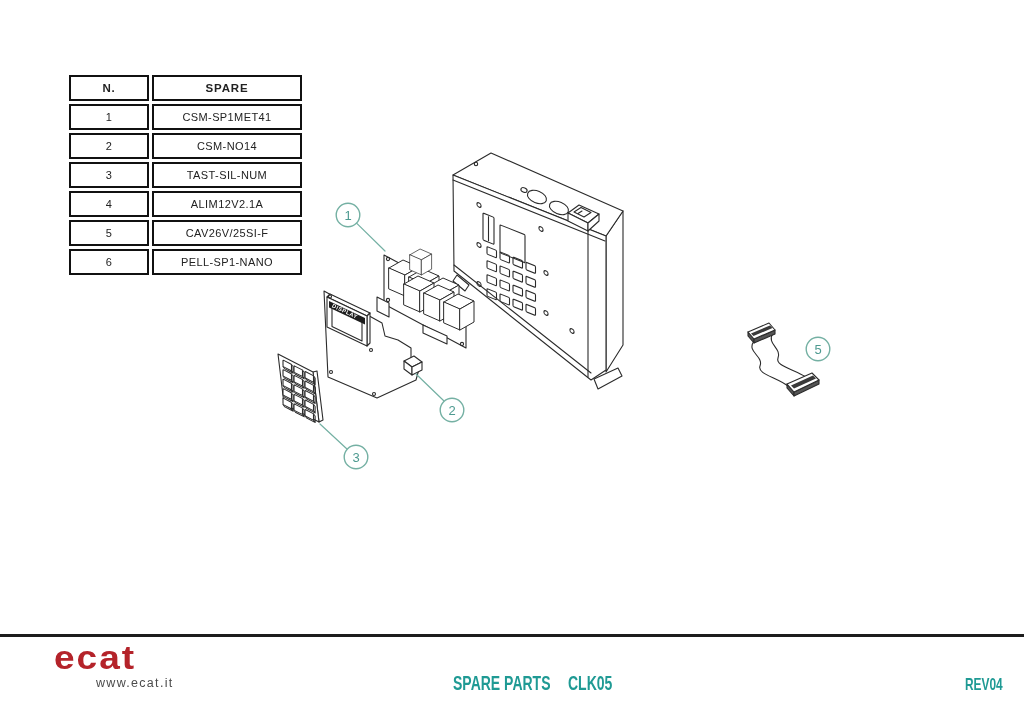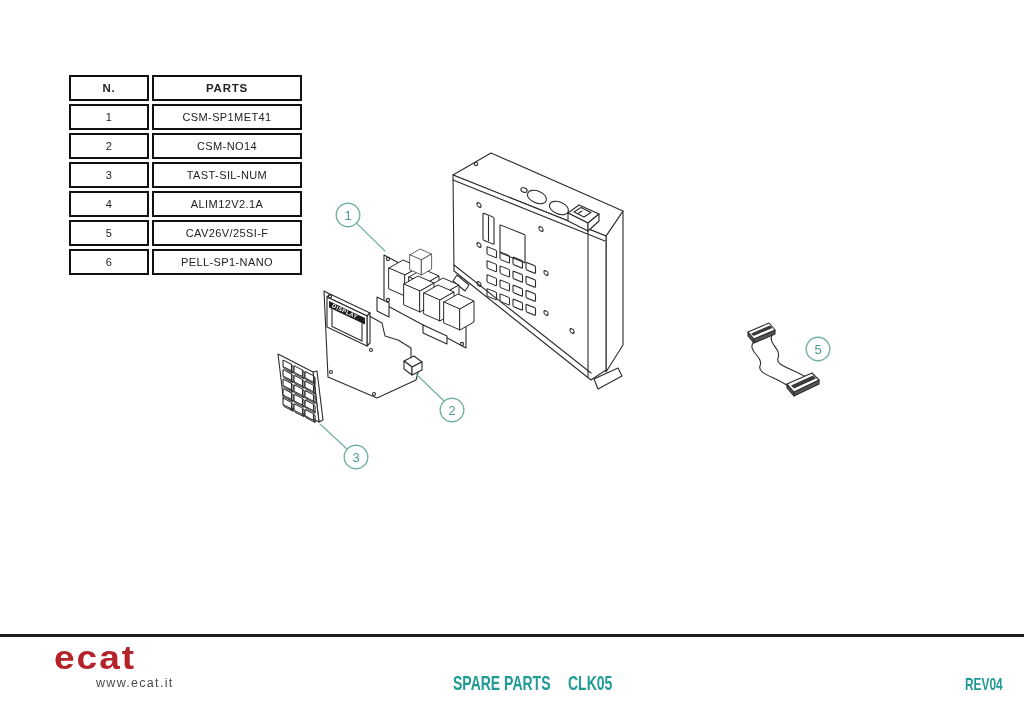--- a/index.html
+++ b/index.html
@@ -26,21 +26,21 @@
 </style>
 </head>
 <body>
 
 <div class="page">
 
   <table class="parts-table">
     <tbody>
         <tr>
       <th class="col-n">N.</th>
-      <th class="col-code">PARTS</th>
+      <th class="col-code">SPARE</th>
     </tr>
     <tr>
       <td>1</td>
       <td>CSM-SP1MET41</td>
     </tr>
     <tr>
       <td>2</td>
       <td>CSM-NO14</td>
     </tr>
     <tr>

